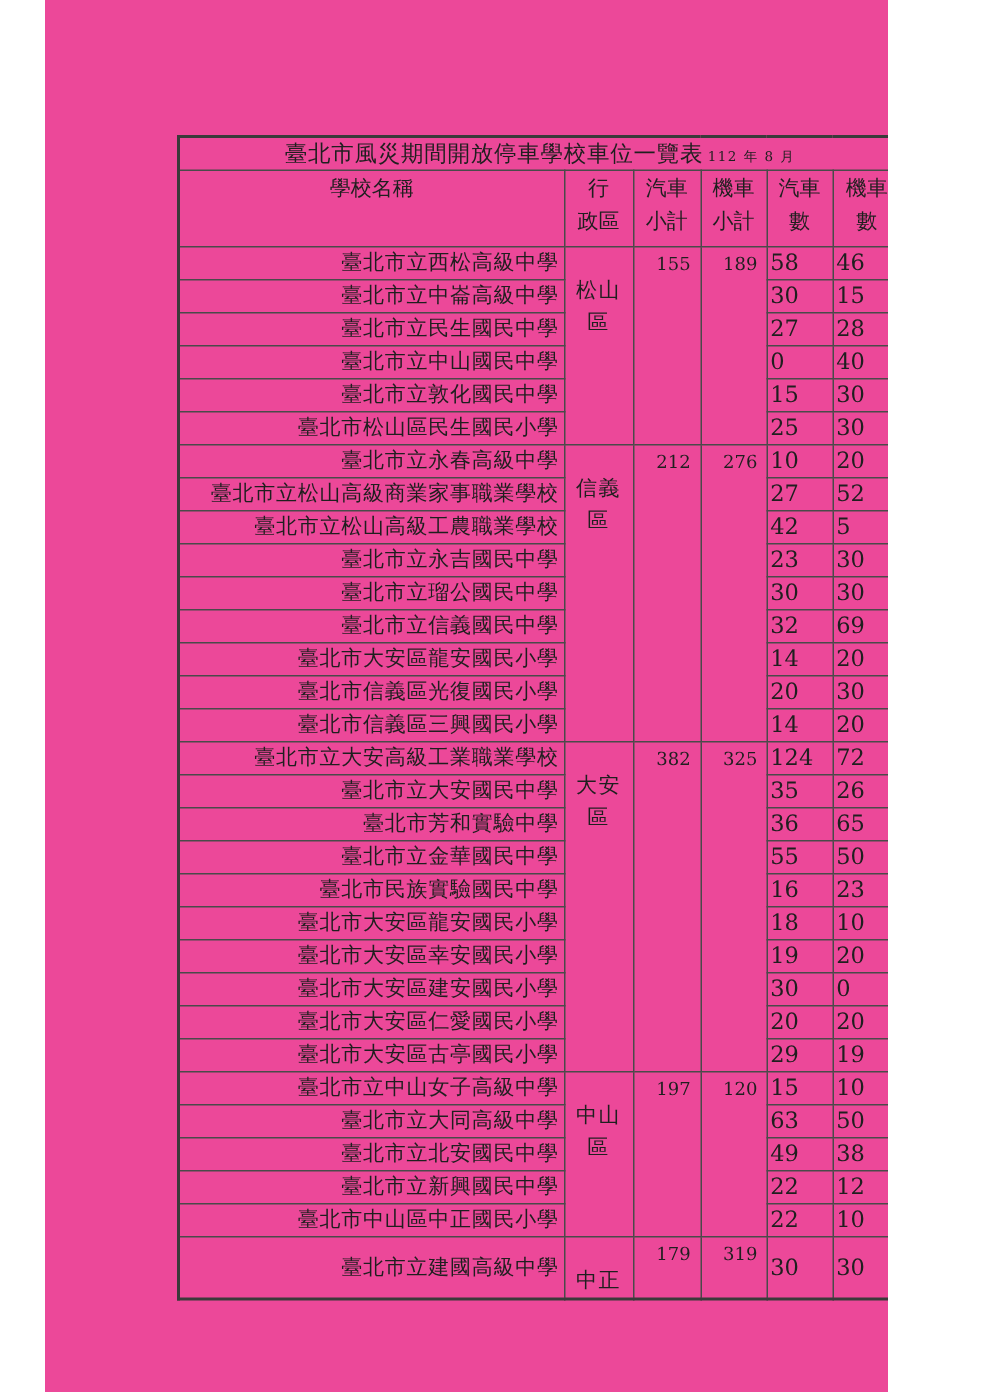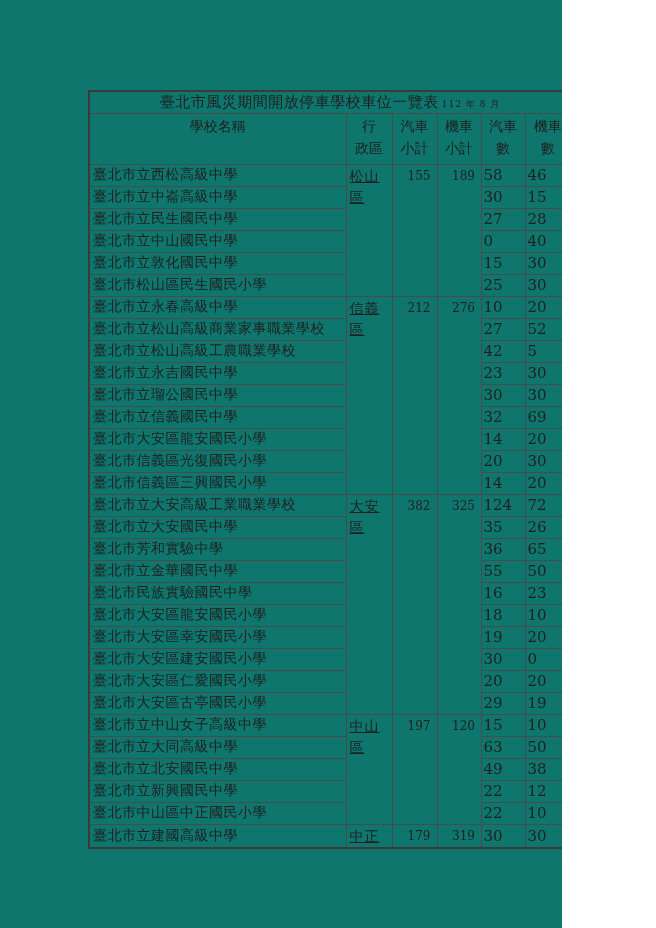--- a/index.html
+++ b/index.html
@@ -2,24 +2,25 @@
 <html><head>
 <meta charset="utf-8">
 <style>
   html, body {
     margin: 0; padding: 0;
     background: #ffffff;
   }
   .page {
     position: relative;
     width: 562px; height: 928px;
-    background: #0f766e;
+    background: #ec4899;
     font-family: "DejaVu Serif", serif;
     color: #1f1f1f;
     overflow: hidden;
+    margin-left: 30px;
   }
   table.parking {
     position: absolute;
     left: 88px; top: 90px;
     width: 482px;
     border-collapse: collapse;
     table-layout: fixed;
     border: 2px solid #3a3a3a;
   }
   table.parking td, table.parking th {
@@ -51,33 +52,32 @@
     padding: 1px 3px 0 3px;
     line-height: 22px;
     white-space: pre-line;
   }
   tbody tr { height: 22px; }
   tbody td {
     font-size: 14px;
     padding: 0 3px;
   }
   td.name-cell {
-    text-align: left;
+    text-align: right;
     vertical-align: middle;
     white-space: nowrap;
     letter-spacing: 0.5px;
   }
   td.district-cell {
-    text-align: left;
+    text-align: center;
     vertical-align: top;
     white-space: pre-line;
     line-height: 21px;
-    padding-top: 1px;
+    padding-top: 19px;
     letter-spacing: 1px;
-    text-decoration: underline;
   }
   td.subtotal-cell {
     text-align: center;
     vertical-align: top;
     font-size: 12px;
     line-height: 20px;
     padding-top: 1px;
     padding-left: 12px;
   }
   td.count-cell {

